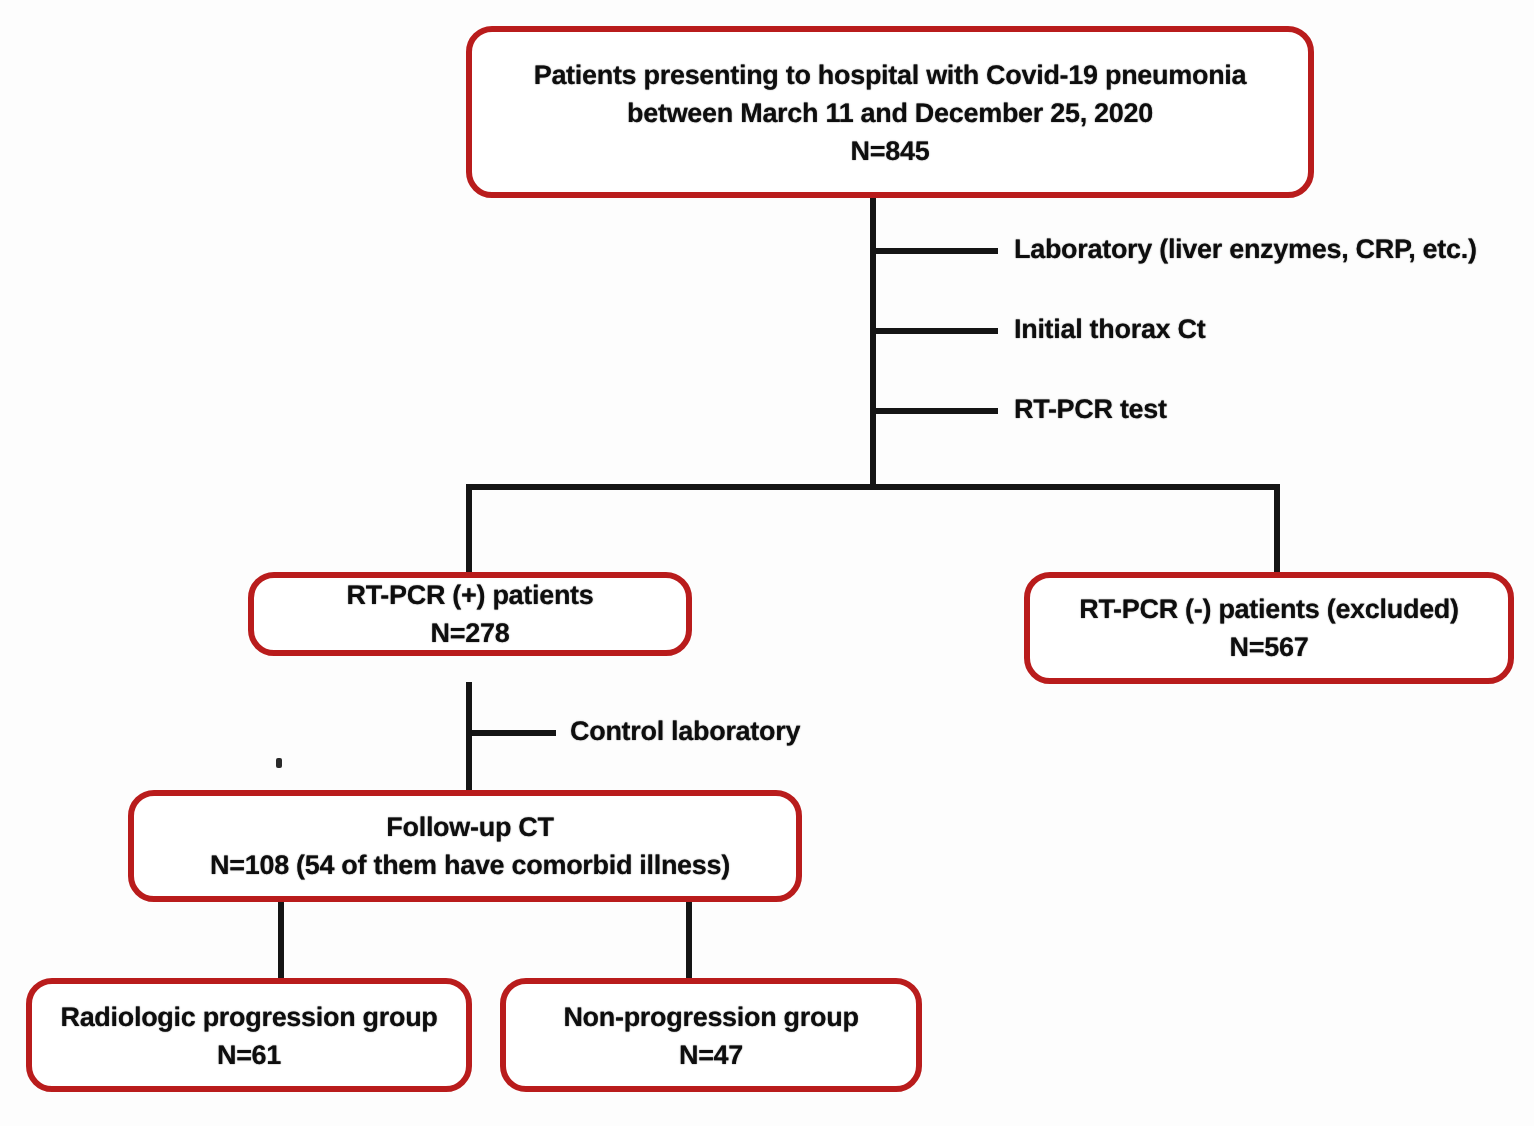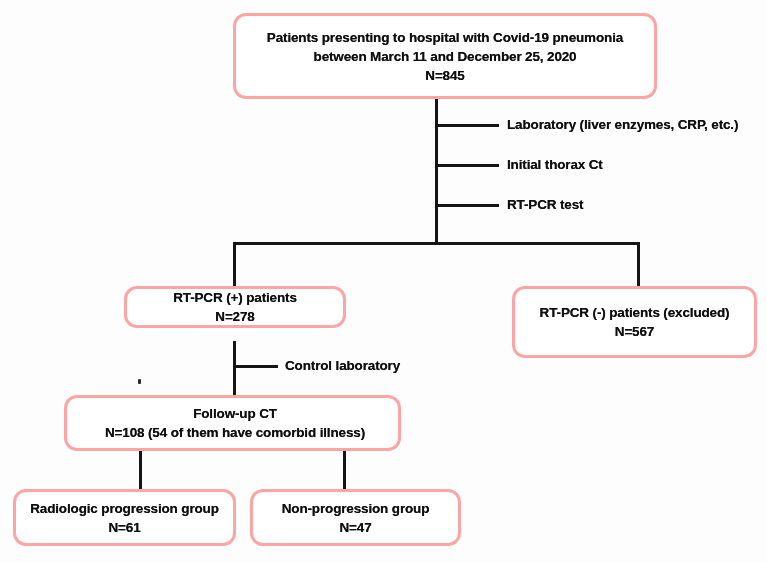--- a/index.html
+++ b/index.html
@@ -8,21 +8,21 @@
     width: 767px;
     height: 563px;
     background: #fdfdfd;
     font-family: "Liberation Sans", sans-serif;
     color: #0e0e0e;
     overflow: hidden;
   }
   .box {
     position: absolute;
     box-sizing: border-box;
-    border: 3px solid #fca5a5;
+    border: 3px solid #b91c1c;
     border-radius: 13px;
     background: #ffffff;
     display: flex;
     flex-direction: column;
     justify-content: center;
     align-items: center;
     text-align: center;
     font-weight: 700;
     font-size: 13.5px;
     line-height: 19px;
@@ -84,21 +84,21 @@
     <div>Patients presenting to hospital with Covid-19 pneumonia</div>
     <div>between March 11 and December 25, 2020</div>
     <div>N=845</div>
   </div>
 
   <div class="box" style="left:124px; top:286px; width:222px; height:42px;">
     <div>RT-PCR (+) patients</div>
     <div>N=278</div>
   </div>
 
-  <div class="box" style="left:512px; top:286px; width:245px; height:72px;">
+  <div class="box" style="left:512px; top:286px; width:245px; height:56px;">
     <div>RT-PCR (-) patients (excluded)</div>
     <div>N=567</div>
   </div>
 
   <div class="box" style="left:64px; top:395px; width:337px; height:56px;padding-left:11px;">
     <div>Follow-up  CT</div>
     <div>N=108 (54 of them have comorbid illness)</div>
   </div>
 
   <div class="box" style="left:13px; top:489px; width:223px; height:57px;text-align:right;">

